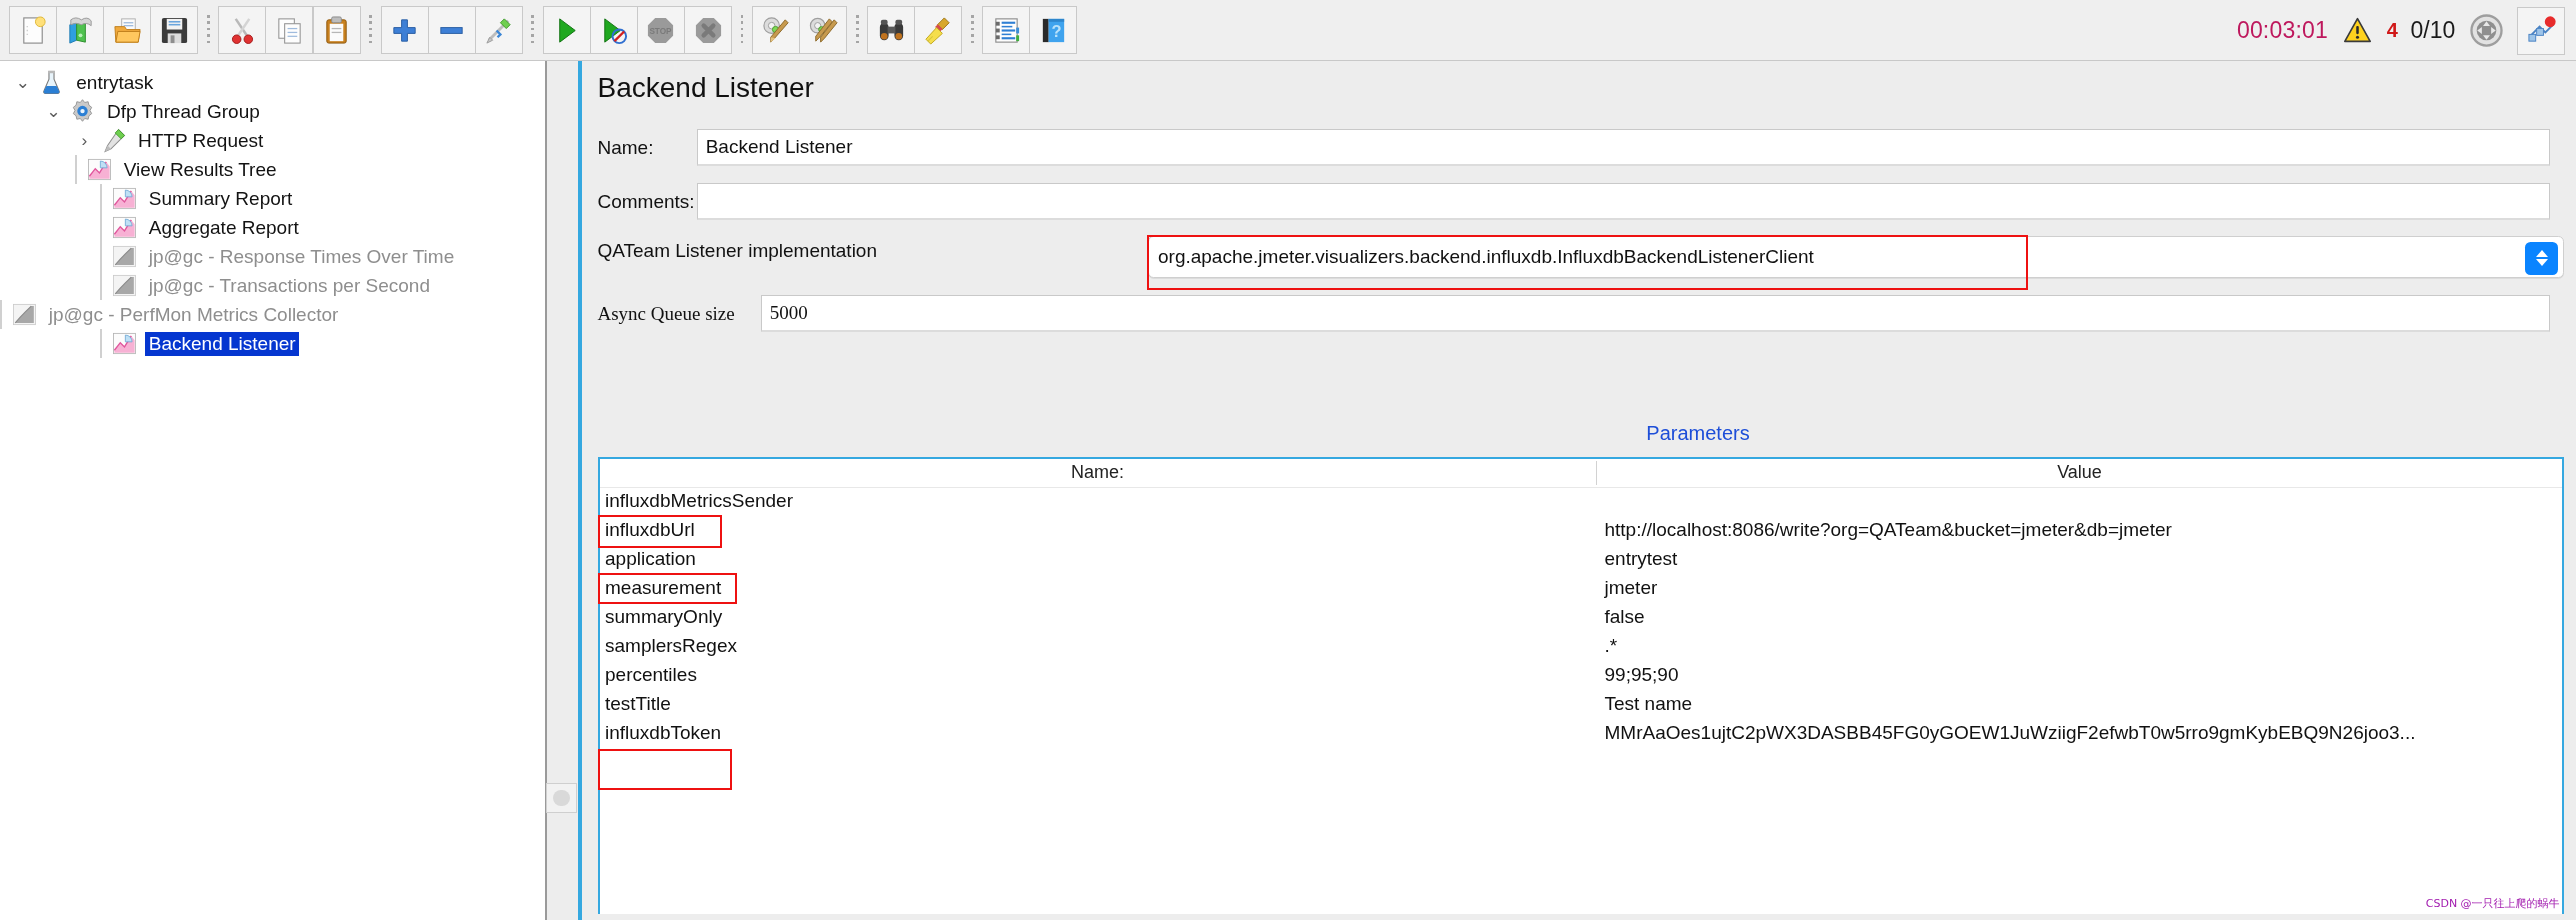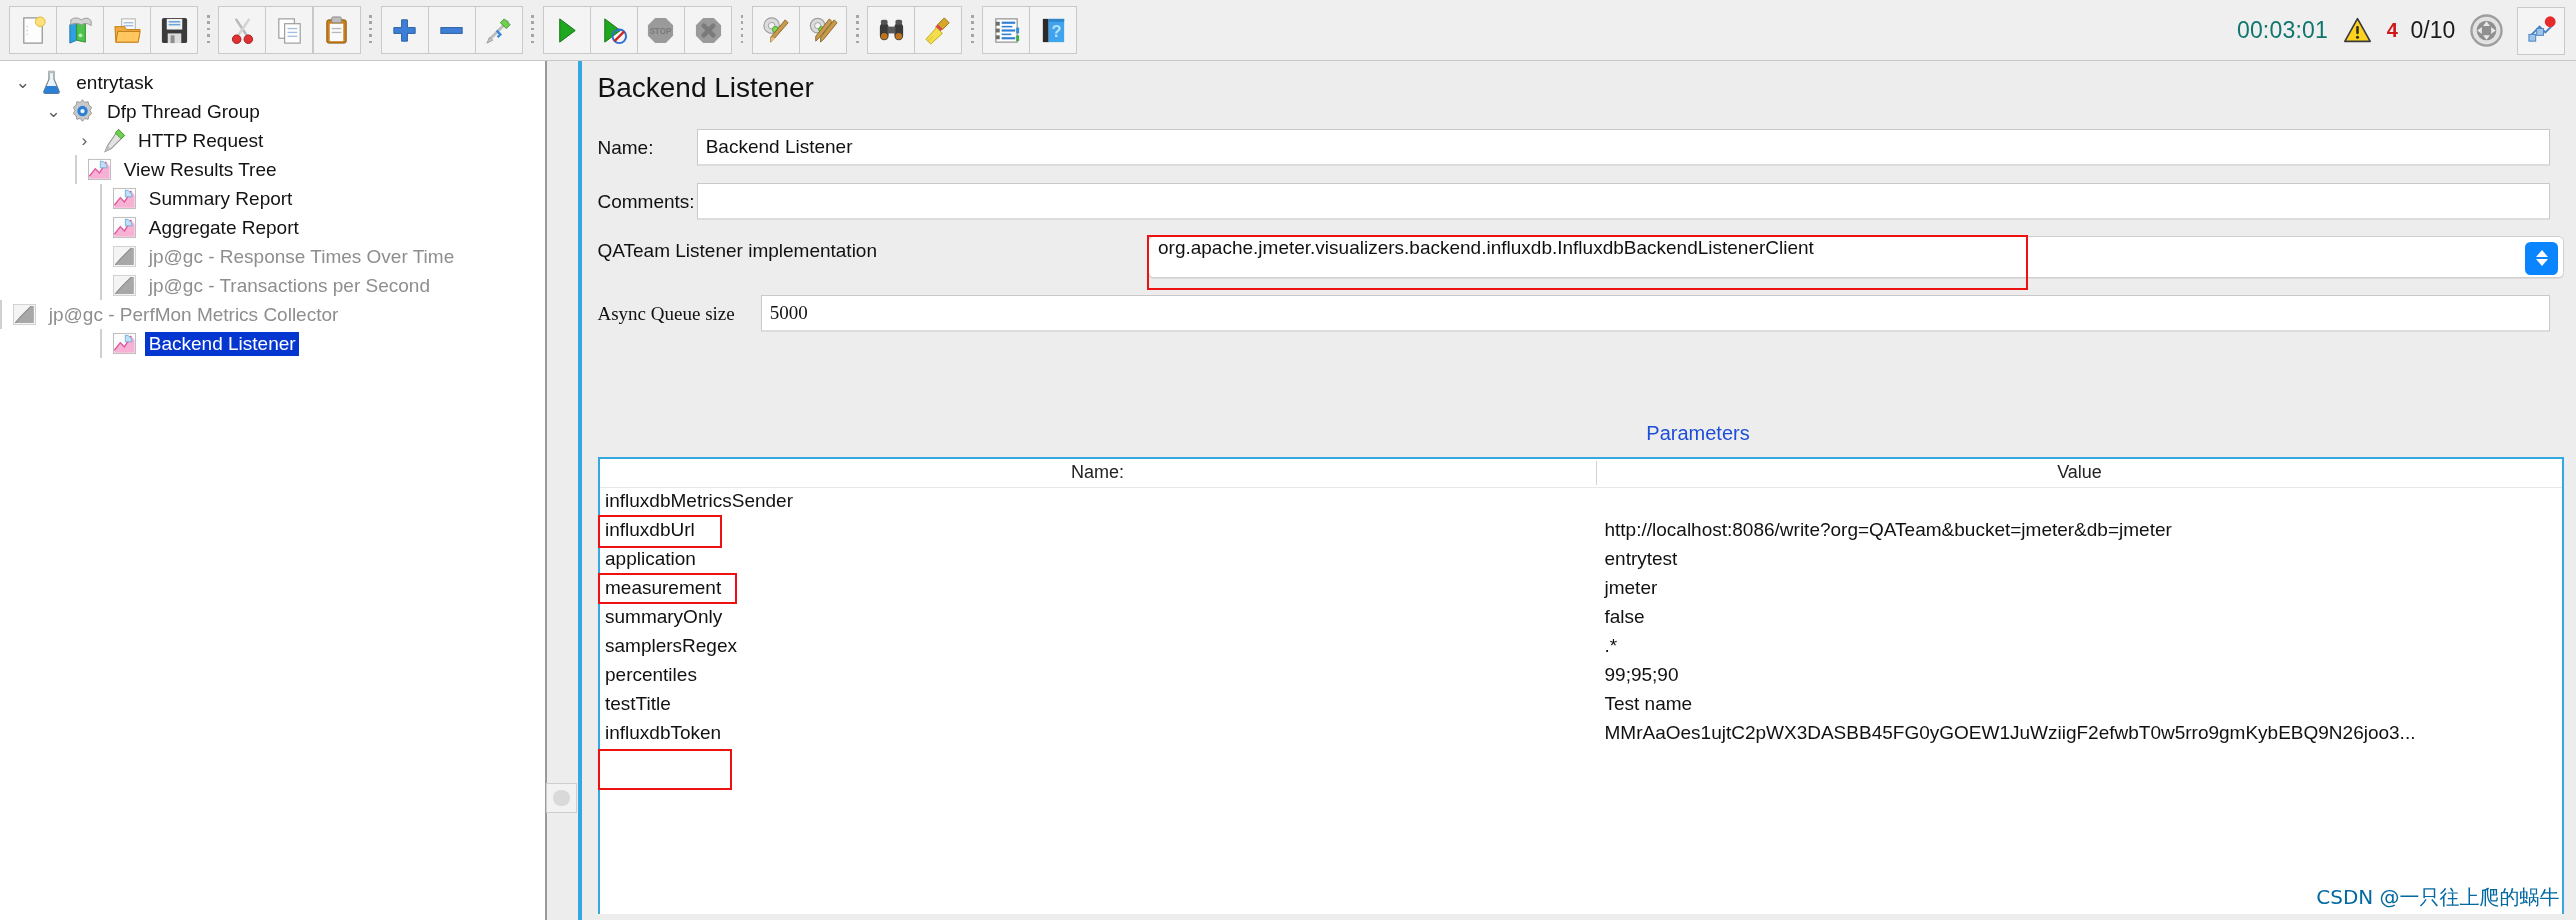--- a/index.html
+++ b/index.html
@@ -38,21 +38,21 @@
   .tb-pad { width: 9px; }
   .tb-icon { width: 31px; height: 31px; display:block; }
 
   
   #status-cluster {
     position: absolute; right: 7.3px; top: 0; height: 61px;
     display: flex; align-items: center; gap: 12.8px;
     padding-right: 3.7px;
   }
   #clock {
-    font-size: 23px; color: #0f766e; letter-spacing: 0.2px;
+    font-size: 23px; color: #be185d; letter-spacing: 0.2px;
     font-family: "Liberation Sans", sans-serif;
   }
   #warn-count { font-size: 20px; color: #d01818; font-weight: 600; }
   #thread-count { font-size: 23px; color: #1a1a1a; }
 
   
   #tree-pane {
     position: absolute; left: 0; top: 61px; width: 545px; height: 860px;
     background: #ffffff;
     overflow: hidden;
@@ -117,21 +117,21 @@
   
   #impl-wrap {
     position: absolute; left: 566px; top: 175px;
     width: 1416px; height: 42px;
   }
   #impl-combo {
     position: absolute; left: 0; top: 0; width: 1416px; height: 42px;
     background: #ffffff;
     border: 0.9px solid #cfcfcf;
     border-radius: 5.5px;
-    display: flex; align-items: flex-start;
+    display: flex; align-items: center;
     padding-left: 9px;
     font-size: 19px; color: #111;
     box-shadow: 0 0.9px 0 rgba(0,0,0,.07);
   }
   #impl-arrow {
     position: absolute; right: 4.6px; top: 4.6px;
     width: 33px; height: 33px; border-radius: 5.5px;
     background: #0a84ff;
     display: flex; flex-direction: column; align-items: center; justify-content: center;
     gap: 2.7px;
@@ -181,21 +181,21 @@
     font-size: 19px; color: #111; white-space: nowrap;
   }
   .p-val {
     position: absolute; left: 1005px; top: 1.8px;
     font-size: 19px; color: #111; white-space: nowrap;
   }
 
   
   #watermark {
     position: absolute; right: 16.4px; bottom: 9px;
-    font-size: 20px; color: #0369a1;
+    font-size: 11px; color: #a21caf;
     font-family: "DejaVu Sans", sans-serif;
   }
 </style>
 </head>
 <body>
 
 <div id="toolbar">
   <div class="tb-pad"></div>
 
   <div class="tb-group">

